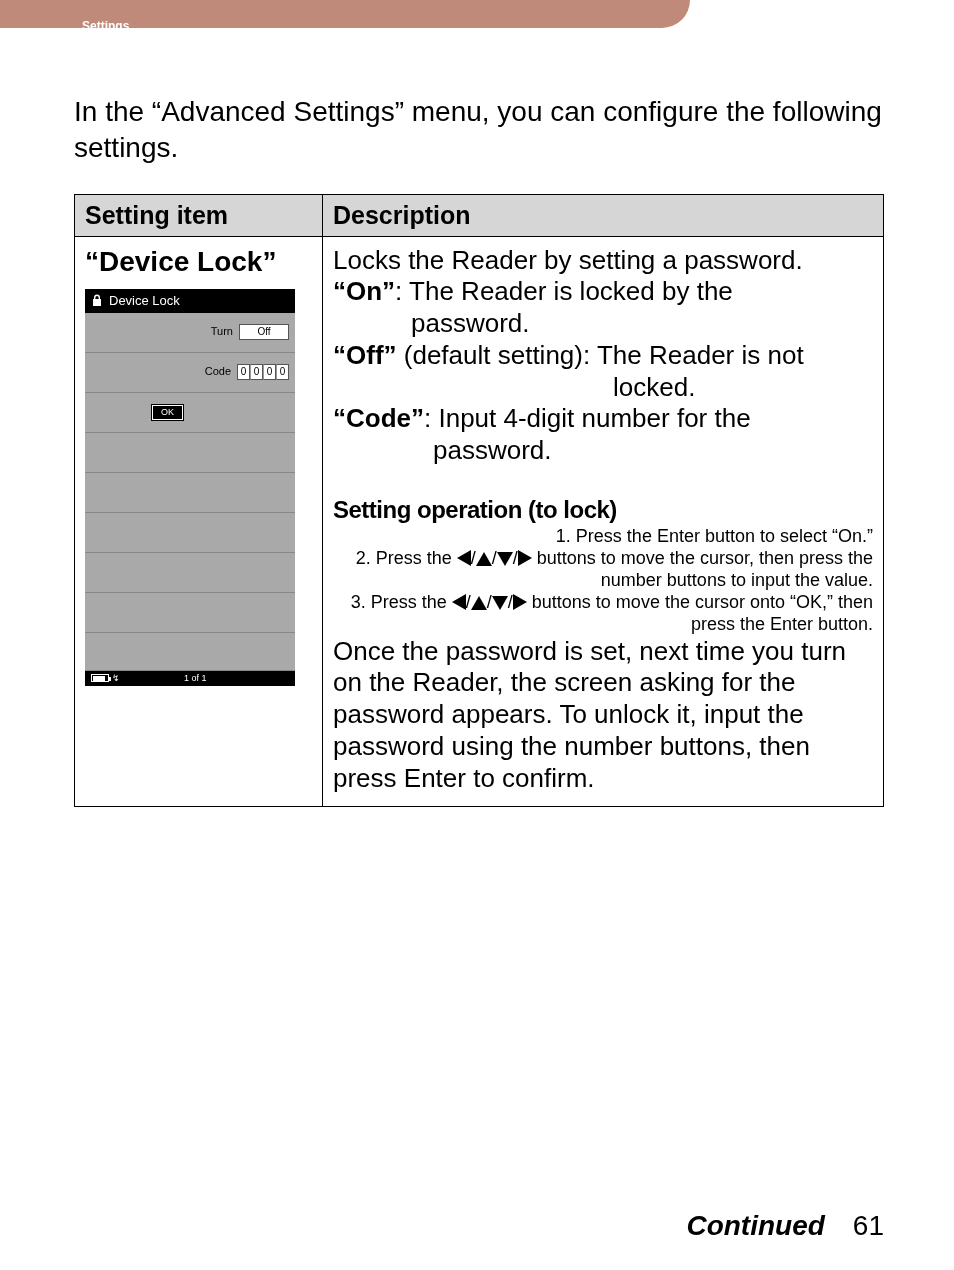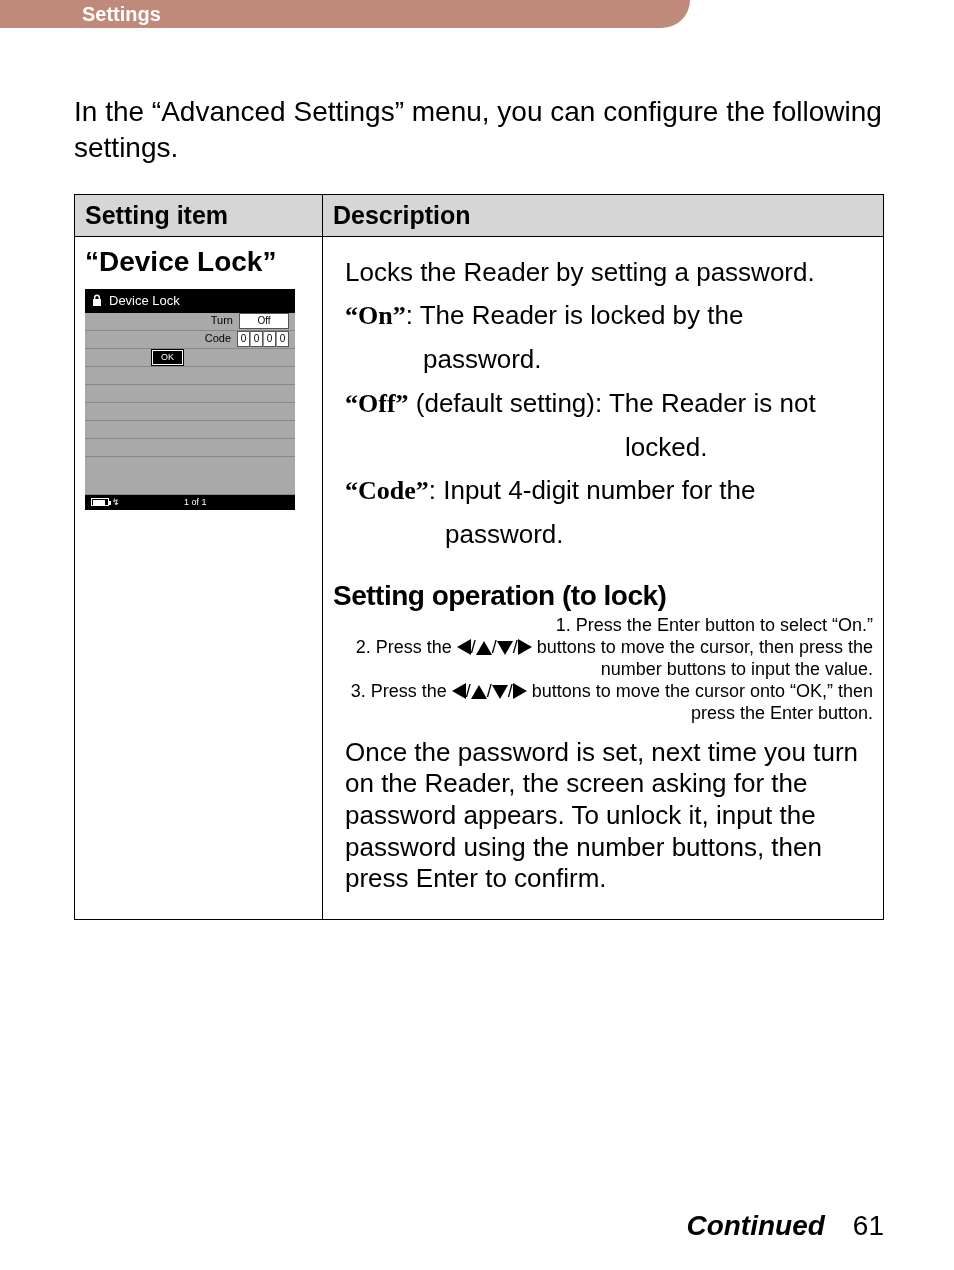--- a/index.html
+++ b/index.html
@@ -10,23 +10,23 @@
     top: 0;
     left: 0;
     width: 690px;
     height: 28px;
     background: #c08a7a;
     border-bottom-right-radius: 28px;
   }
   .header-tab-text {
     color: #fff;
     font-weight: bold;
-    font-size: 20px;
+    font-size: 12px;
     padding-left: 82px;
-    padding-top: 3px;
+    padding-top: 19px;
   }
   
   .content {
     position: absolute;
     top: 94px;
     left: 74px;
     width: 810px;
   }
   
   .title-bar {
@@ -82,21 +82,21 @@
     padding: 4px 6px;
     display: flex;
     align-items: center;
     gap: 6px;
   }
   .ss-body { padding: 0; }
   .ss-row {
     display: flex;
     align-items: center;
     justify-content: flex-end;
-    height: 18px;
+    height: 40px;
     border-bottom: 1px solid #888;
     padding-right: 6px;
     font-size: 11px;
   }
   .ss-row .lbl { margin-right: 6px; color:#000; }
   .ss-field {
     background: #fff;
     border: 1px solid #555;
     height: 16px;
     display: inline-flex;
@@ -114,27 +114,27 @@
   }
   .ss-ok-row { justify-content: center; padding-right: 45px; }
   .ss-foot {
     background: #000; color: #fff; font-size: 9px;
     padding: 2px 6px; display: flex; justify-content: space-between; align-items:center;
   }
   .batt { width: 18px; height: 8px; border: 1px solid #fff; position: relative; display:inline-block; }
   .batt::after { content:''; position:absolute; right:-3px; top:2px; width:2px; height:4px; background:#fff; }
   .batt .fill { position:absolute; left:1px; top:1px; width:12px; height:6px; background:#fff; }
   
-  .desc .bold { font-weight: bold; font-family: Liberation Serif, serif; }
+  .desc .bold { font-weight: bold; }
   .desc .indent1 { padding-left: 78px; text-indent: -0px; }
   .desc .indent2 { padding-left: 280px; }
   .desc .indent3 { padding-left: 100px; }
-  .desc p { margin: 12px; }
-  
-  .op-head { font-family: Arial, sans-serif; font-weight: 900; font-size: 28px; margin-top: 28px; margin-bottom: 2px; letter-spacing: -0.5px; }
+  .desc p { margin: 0; }
+  
+  .op-head { font-family: Arial, sans-serif; font-weight: 900; font-size: 24px; margin-top: 28px; margin-bottom: 2px; letter-spacing: -0.5px; }
   
   ol.steps { list-style: none; padding-left: 0; }
   ol.steps li { padding-left: 28px; text-indent: -28px; font-size: 18px; line-height: 1.22; margin-bottom: 0; text-align: right; }
   
   .tri { display: inline-block; width: 0; height: 0; vertical-align: -2px; }
   .tri.l { border-top: 8px solid transparent; border-bottom: 8px solid transparent; border-right: 14px solid #000; }
   .tri.r { border-top: 8px solid transparent; border-bottom: 8px solid transparent; border-left: 14px solid #000; }
   .tri.u { border-left: 8px solid transparent; border-right: 8px solid transparent; border-bottom: 14px solid #000; }
   .tri.d { border-left: 8px solid transparent; border-right: 8px solid transparent; border-top: 14px solid #000; }
   

